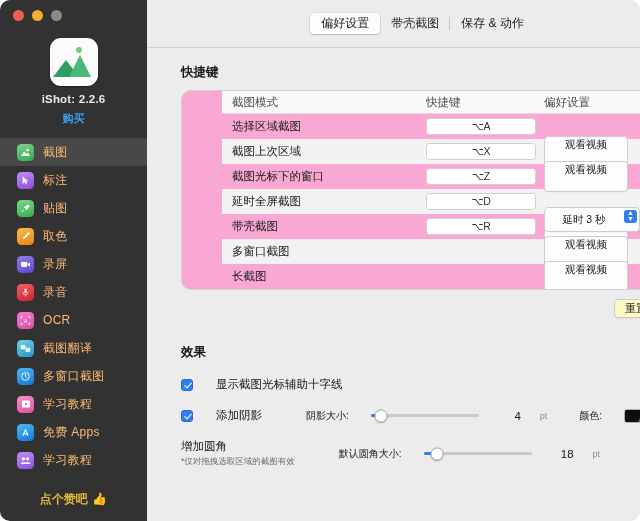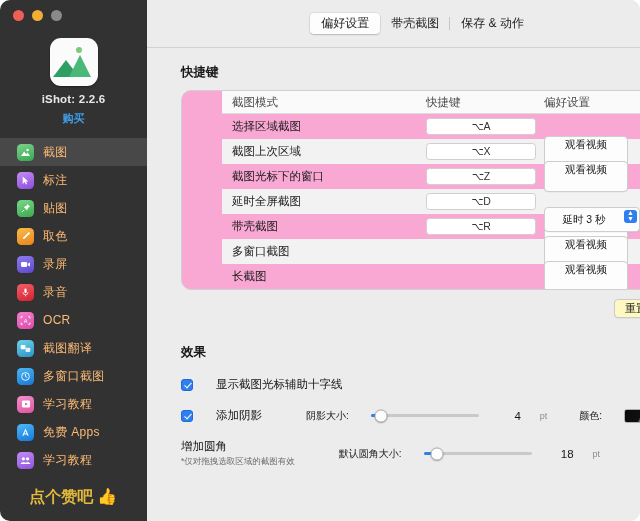--- a/index.html
+++ b/index.html
@@ -108,21 +108,21 @@
     overflow: hidden;
     position: relative;
   }
   .thumb-footer {
     margin-top: auto;
     text-align: center;
     padding-bottom: 13px;
   }
   .thumb-footer .txt {
     color: #e2b93b;
-    font-size: 16px;
+    font-size: 12px;
     font-weight: bold;
   }
 
   
   .main {
     flex: 1;
     background: #ececec;
     display: flex;
     flex-direction: column;
     position: relative;

